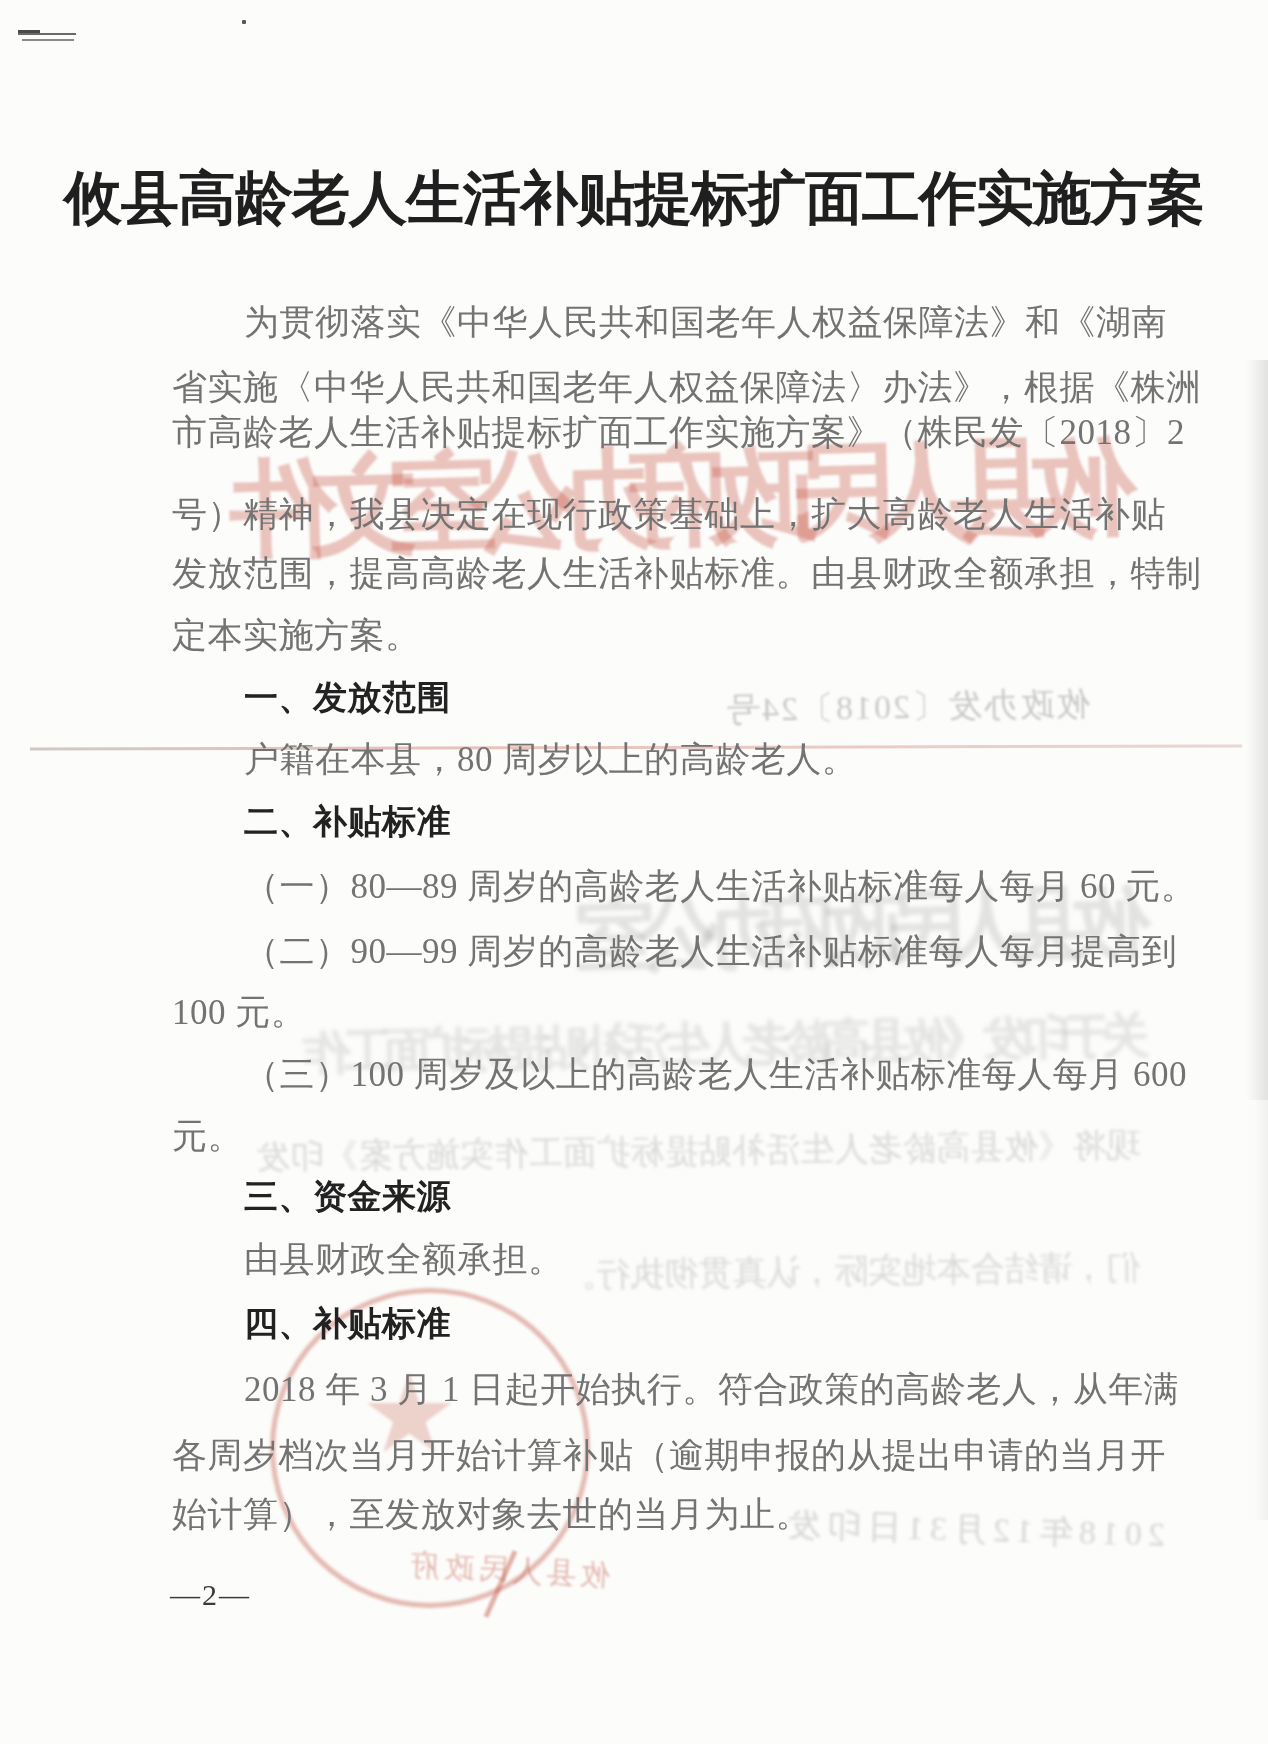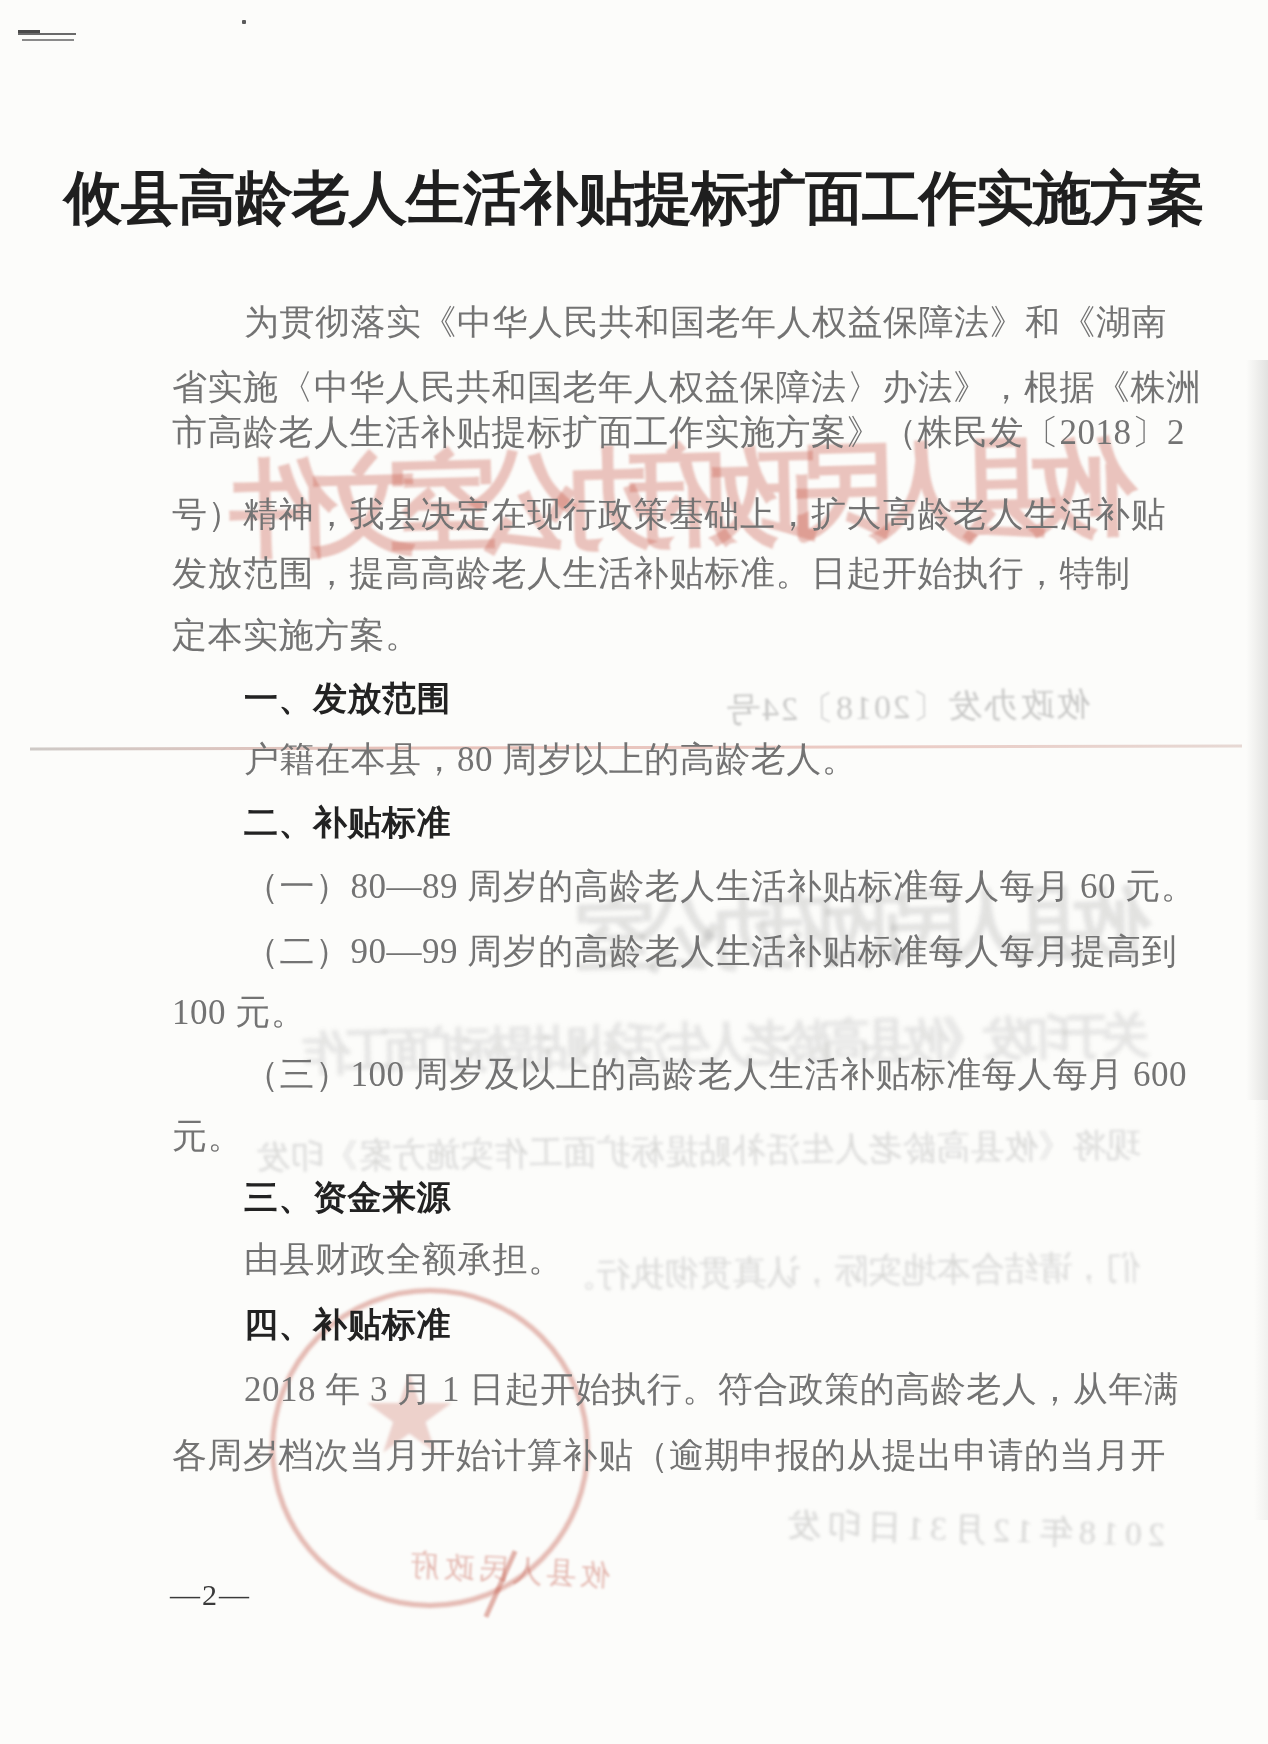--- a/index.html
+++ b/index.html
@@ -18,21 +18,21 @@
     white-space:nowrap;
     font-family:"Liberation Sans","DejaVu Sans",sans-serif;
     font-weight:700;font-size:58px;letter-spacing:-1px;color:#1f1f1f;
   }
   .line{
     position:absolute;left:172px;white-space:nowrap;
     font-size:35px;line-height:1;letter-spacing:0.5px;color:#737373;
   }
   .line.indent{left:244px;}
   .line.heading{
-    font-family:Liberation Sans, sans-serif;
+    font-family:Liberation Serif, serif;
     font-weight:700;font-size:34px;color:#222;
   }
   .page-number{
     position:absolute;left:170px;top:1578px;
     font-size:30px;color:#3a3a3a;letter-spacing:2px;
   }
   
   .mirror{transform-origin:center;}
   .bleed-red-header{
     position:absolute;left:215px;top:425px;width:920px;
@@ -161,31 +161,32 @@
   <div class="stamp-star">★</div>
   <div class="stamp-text">攸县人民政府</div>
   <div class="stamp-streak"></div>
 
   <div class="doc-title">攸县高龄老人生活补贴提标扩面工作实施方案</div>
 
   <div class="line indent" style="top:305px">为贯彻落实《中华人民共和国老年人权益保障法》和《湖南</div>
   <div class="line" style="top:370px">省实施〈中华人民共和国老年人权益保障法〉办法》，根据《株洲</div>
   <div class="line" style="top:415px">市高龄老人生活补贴提标扩面工作实施方案》（株民发〔2018〕2</div>
   <div class="line" style="top:497px">号）精神，我县决定在现行政策基础上，扩大高龄老人生活补贴</div>
-  <div class="line" style="top:556px">发放范围，提高高龄老人生活补贴标准。日起开始执行，特制</div>
+  <div class="line" style="top:556px">发放范围，提高高龄老人生活补贴标准。由县财政全额承担，特制</div>
   <div class="line" style="top:618px">定本实施方案。</div>
   <div class="line heading indent" style="top:681px">一、发放范围</div>
   <div class="line indent" style="top:742px">户籍在本县，80 周岁以上的高龄老人。</div>
   <div class="line heading indent" style="top:805px">二、补贴标准</div>
   <div class="line indent" style="top:869px">（一）80—89 周岁的高龄老人生活补贴标准每人每月 60 元。</div>
   <div class="line indent" style="top:934px">（二）90—99 周岁的高龄老人生活补贴标准每人每月提高到</div>
   <div class="line" style="top:995px">100 元。</div>
   <div class="line indent" style="top:1057px">（三）100 周岁及以上的高龄老人生活补贴标准每人每月 600</div>
   <div class="line" style="top:1119px">元。</div>
   <div class="line heading indent" style="top:1180px">三、资金来源</div>
   <div class="line indent" style="top:1242px">由县财政全额承担。</div>
   <div class="line heading indent" style="top:1307px">四、补贴标准</div>
   <div class="line indent" style="top:1372px">2018 年 3 月 1 日起开始执行。符合政策的高龄老人，从年满</div>
   <div class="line" style="top:1438px">各周岁档次当月开始计算补贴（逾期申报的从提出申请的当月开</div>
+  <div class="line" style="top:1497px">始计算），至发放对象去世的当月为止。</div>
 
   <div class="page-number">—2—</div>
 
 </div>
 
 </body></html>

